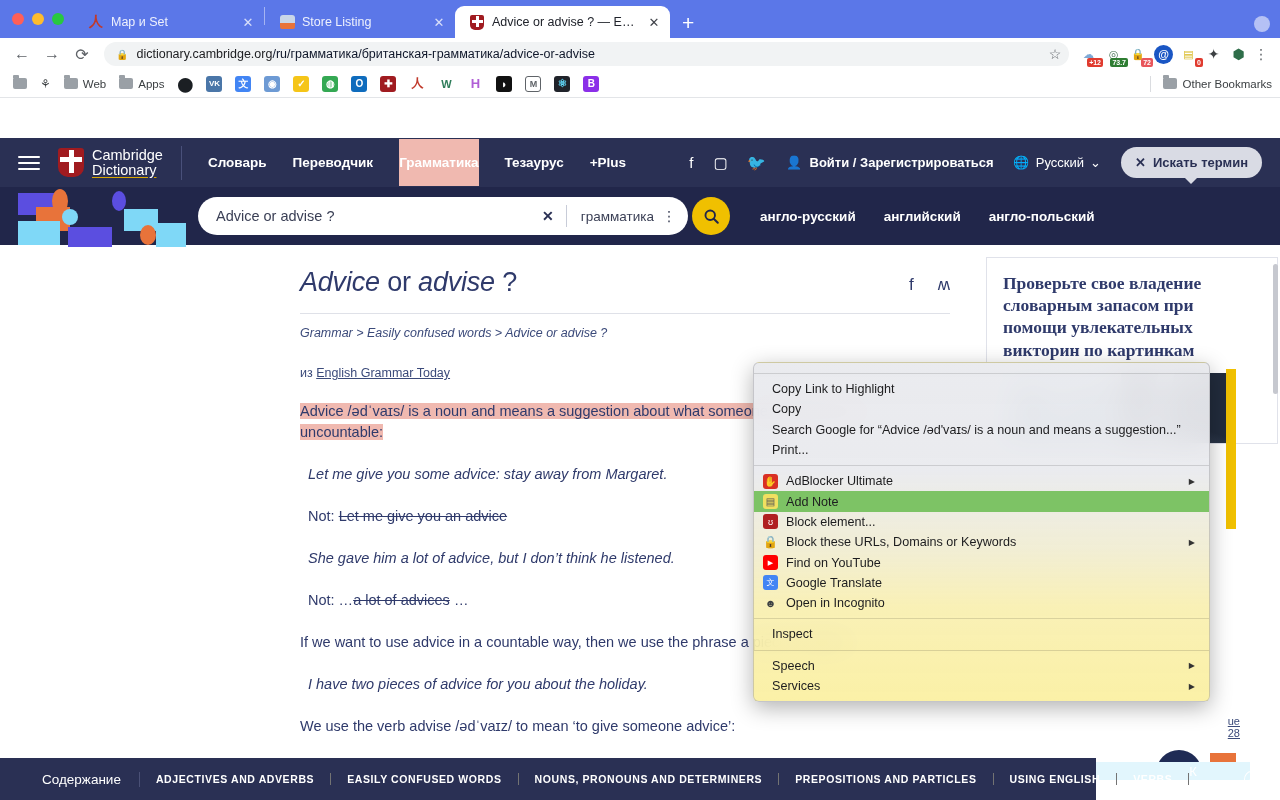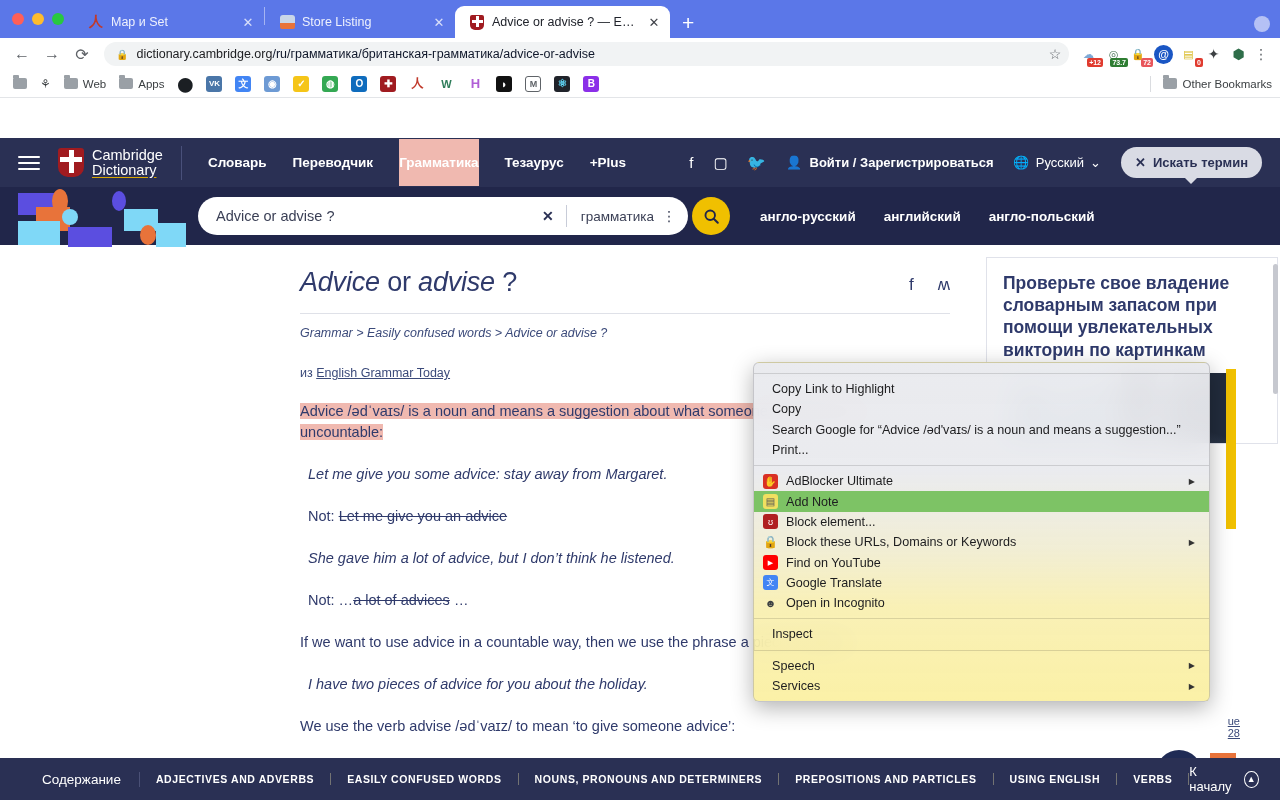--- a/index.html
+++ b/index.html
@@ -124,42 +124,42 @@
   .crumb { font-size: 12.5px; color: #3b4a7a; font-style: italic; }
   .src { font-size: 12.5px; color: #3b4a7a; margin-top: 26px; }
   .src u { text-decoration: underline; }
   .body p { font-size: 14.5px; color: #2f3a6b; line-height: 1.45; margin-top: 21px; }
   .body p.ex { margin-left: 8px; font-style: italic; }
   .sel { background: #f0b9b0; }
   .strike { text-decoration: line-through; }
   .bluebox { position: absolute; left: 300px; right: 30px; top: 517px; height: 40px; background: #e2f6fd; }
 
   .aside { position: absolute; left: 980px; top: 0; width: 270px; padding: 12px 16px 0 6px; }
-  .adcard { border: 1px solid #e0e2ea; background:#fff; padding: 14px 16px 0; width: 292px; }
+  .adcard { border: 1px solid #e0e2ea; background:#fff; padding: 14px 16px 0; width: 292px; font-family: Liberation Serif, serif; }
   .adcard h3 { font-size: 17.5px; line-height: 1.27; color: #2f3a6b; font-weight: bold; }
   .thumbs { display: flex; gap: 6px; margin-top: 12px; }
   .thumb { width: 112px; height: 70px; }
   .th1 { background: linear-gradient(160deg,#cfe4f2 0 45%,#9dbdd4 45% 100%); position: relative; }
   .th1::after { content:""; position:absolute; left:22px; top:18px; width:10px; height:30px; background:#2c3e50; }
   .th2 { background: linear-gradient(200deg,#222c3d 0 60%, #4b5a72 100%); position: relative; }
   .th2::after { content:""; position:absolute; left:30px; top:0; width:16px; height:70px; background:#aab6c6; transform: skewX(-12deg); }
   .yellowbar { position:absolute; right: 14px; top: 124px; width: 10px; height: 160px; background: #f0c000; }
   .adlinks { position: absolute; right: 10px; top: 470px; font-size: 11px; color: #3b4a7a; }
   .adlinks u { display:block; }
   .navyball { position: absolute; right: 48px; top: 505px; width: 46px; height: 46px; border-radius: 50%; background: #1f2b55; }
   .sq-o { position: absolute; right: 14px; top: 508px; width: 26px; height: 26px; background: #e8733a; }
   .sq-b { position: absolute; right: 14px; top: 534px; width: 26px; height: 26px; background: #7fd8f7; }
 
   
   .vscroll { position: absolute; right: 0; top: 0; width: 8px; height: 642px; }
   .vthumb { position: absolute; right: 2px; top: 126px; width: 5px; height: 130px; background: #c6c8cf; border-radius: 3px; }
 
   
   .footer {
-    position: absolute; bottom: 0; left: 0; width: 1280px; height: 42px; background: #2a3054;
+    position: absolute; bottom: 0; left: 0; width: 1096px; height: 42px; background: #2a3054;
     display: flex; align-items: center; color: #fff; padding: 0 16px; z-index: 40;
   }
   .fhamb { width: 20px; display:flex; flex-direction:column; gap:4px; margin: 0 12px 0 14px; }
   .fhamb i { height: 2px; background:#fff; display:block; }
   .fcontents { font-size: 13.5px; padding-right: 18px; border-right: 1px solid #4a5076; }
   .fitem { font-size: 10.5px; font-weight: bold; letter-spacing: .6px; padding: 0 16px; border-right: 1px solid #737373; white-space: nowrap; }
   .fitem:last-of-type { border-right: 0; }
   .ftop { margin-left: auto; display: flex; align-items: center; gap: 10px; font-size: 13px; padding-right: 8px; }
   .ftop .circ-up { width: 17px; height: 17px; border-radius: 50%; border: 1.5px solid #fff; display:flex; align-items:center; justify-content:center; font-size:9px; }
 

